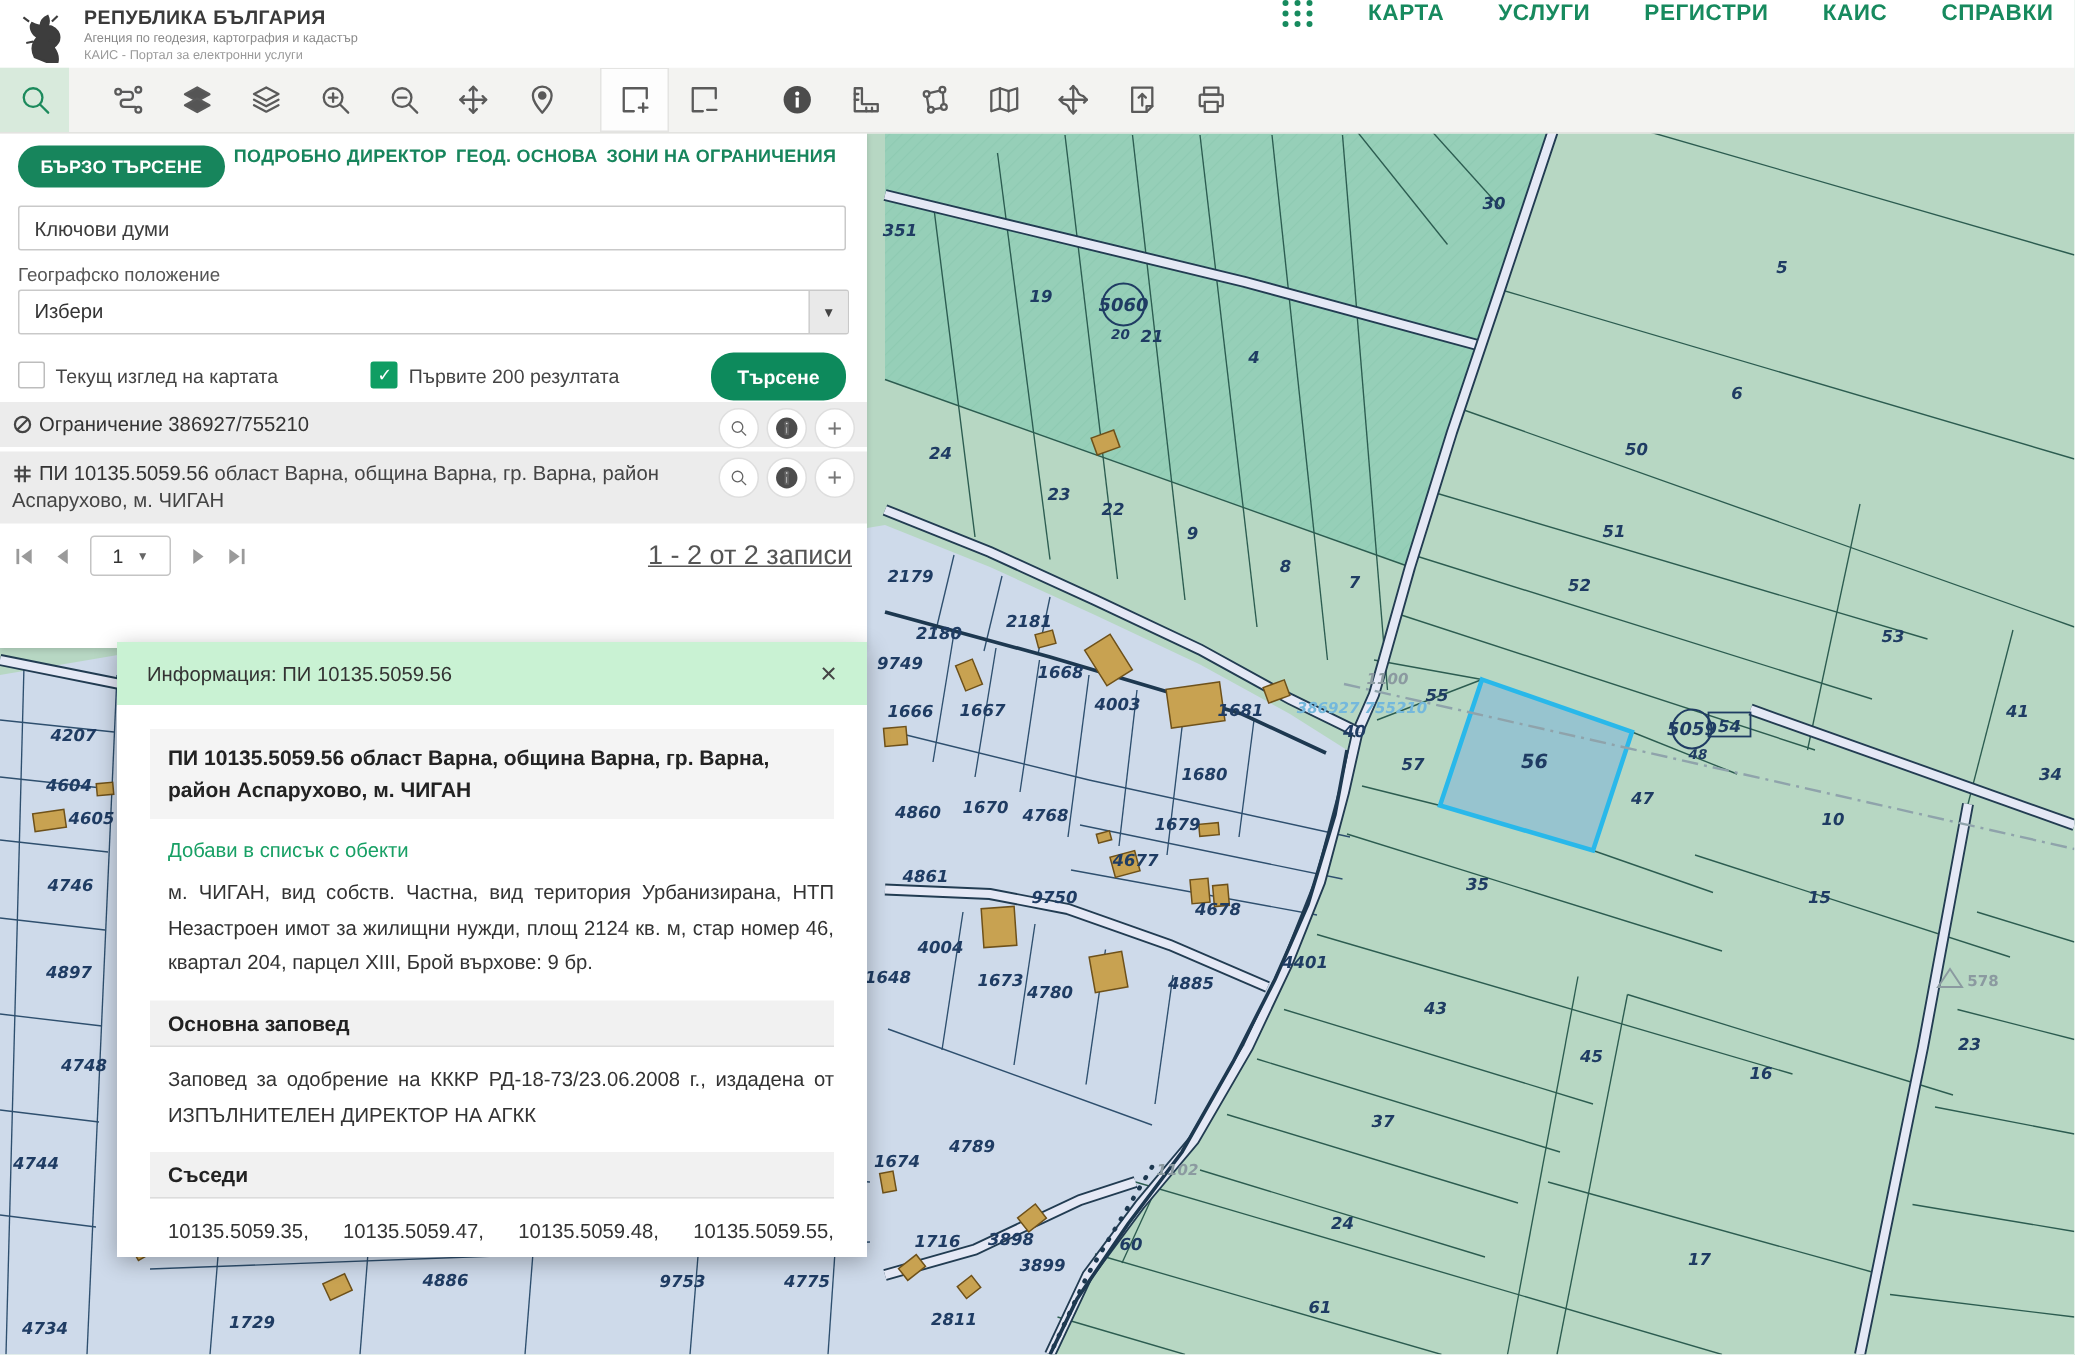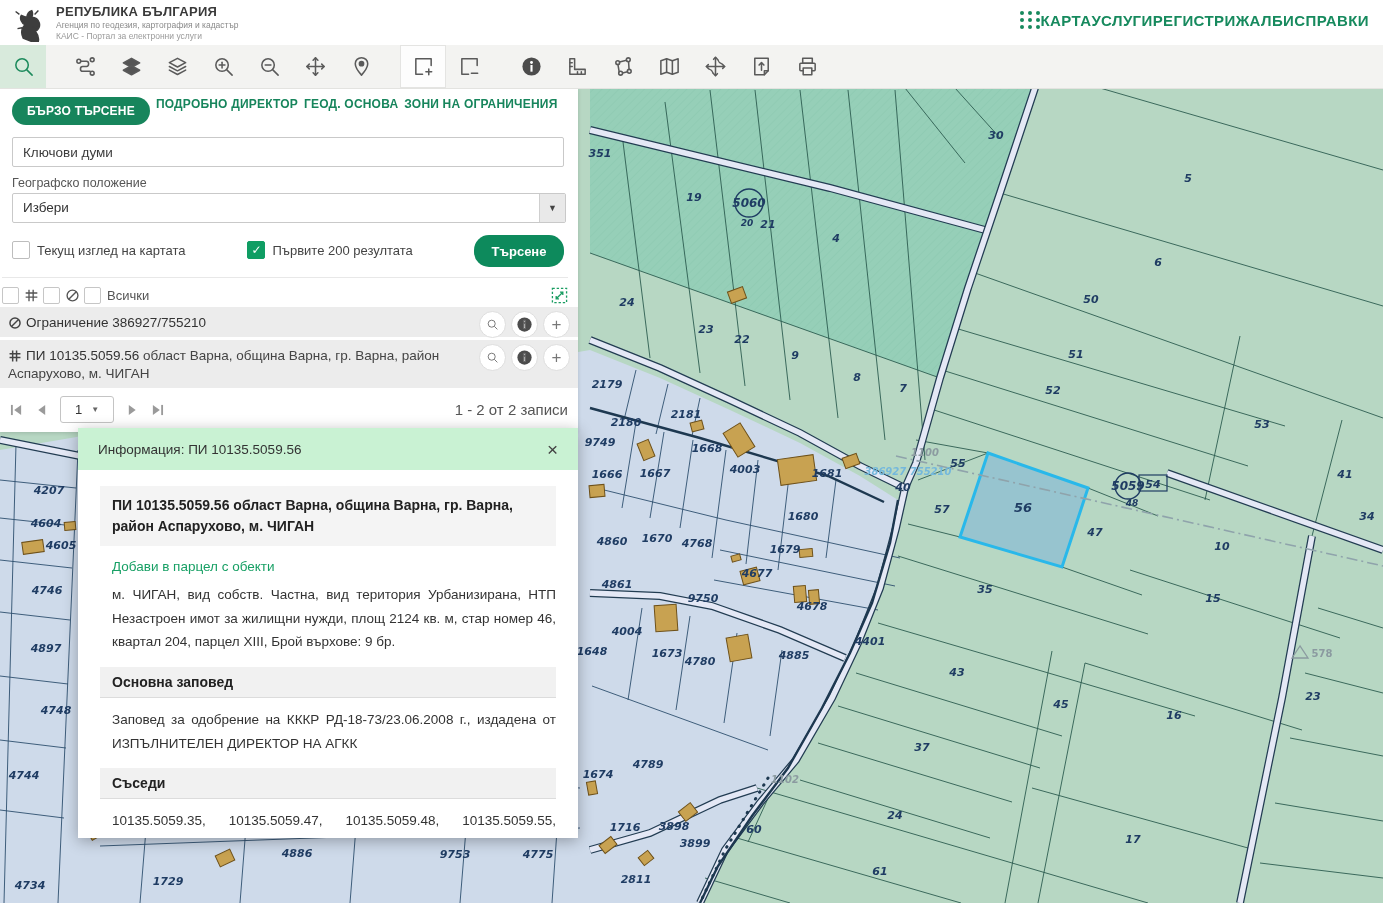--- a/index.html
+++ b/index.html
@@ -5,21 +5,21 @@
   html,body{margin:0;padding:0;width:1383px;height:903px;overflow:hidden;
     font-family:"Liberation Sans","DejaVu Sans",sans-serif;background:#fff;}
   #stage{position:relative;width:1383px;height:903px;}
 
   
   #header{position:absolute;left:0;top:0;width:1383px;height:45px;background:#fff;z-index:30;}
   .logo-wrap{position:absolute;left:8px;top:2px;display:flex;align-items:center;gap:10px;}
   .logo-text .t1{font-size:13px;font-weight:bold;color:#3a3a3a;letter-spacing:.3px;}
   .logo-text .t2{font-size:8.5px;color:#8a8a8a;margin-top:1px;}
   .logo-text .t3{font-size:8.5px;color:#9a9a9a;margin-top:1px;}
-  #main-nav{position:absolute;right:14px;top:0;height:29px;display:flex;align-items:flex-end;}
+  #main-nav{position:absolute;right:14px;top:0;height:29px;display:flex;align-items:flex-start;gap:36px;}
   .nav-item{font-size:15px;font-weight:bold;color:#178a5e;letter-spacing:.4px;cursor:pointer;}
   .apps-grid{display:grid;grid-template-columns:repeat(3,5px);grid-gap:3px;cursor:pointer;}
   .apps-grid i{width:4px;height:4px;border-radius:50%;background:#178a5e;}
 
   
   #toolbar{position:absolute;left:0;top:45px;width:1383px;height:43px;background:#f3f3f1;
     border-bottom:1px solid #e3e3e0;z-index:25;display:flex;align-items:stretch;}
   .tb-btn{width:46px;height:43px;display:flex;align-items:center;justify-content:center;
     cursor:pointer;flex:0 0 auto;}
   .tb-btn svg{stroke:#5a5a5a;fill:none;stroke-width:1.6;stroke-linecap:round;stroke-linejoin:round;}
@@ -72,21 +72,21 @@
     display:flex;align-items:center;justify-content:center;cursor:pointer;}
   .cbtn svg{stroke:#666;fill:none;stroke-width:1.6;}
   .cbtn.plus{font-size:17px;color:#777;font-weight:normal;}
   #pager{display:flex;align-items:center;gap:13px;padding:8px 10px 0 10px;}
   .pg-arrow{cursor:pointer;display:flex;}
   .pg-arrow svg{fill:#9a9a9a;stroke:none;}
   #page-box{width:52px;height:25px;border:1px solid #c4c4c4;border-radius:3px;background:#fff;
     display:flex;align-items:center;justify-content:center;gap:9px;cursor:pointer;}
   #page-box .pv{font-size:13px;color:#333;}
   #page-box .pc{font-size:8px;color:#666;}
-  #pager-summary{margin-left:auto;font-size:15px;color:#555;}
+  #pager-summary{margin-left:auto;font-size:18px;color:#555;text-decoration:underline;}
 
   
   #popup{position:absolute;left:78px;top:428px;width:500px;height:410px;z-index:22;
     box-shadow:0 3px 14px rgba(0,0,0,.3);background:#fff;}
   #popup-header{height:42px;background:#c9f2d3;display:flex;align-items:center;padding:0 20px;}
   #popup-title{font-size:13.5px;color:#333;}
   #popup-close{margin-left:auto;font-size:19px;color:#444;cursor:pointer;line-height:1;}
   #popup-body{padding:16px 22px 0 22px;background:#fff;height:352px;overflow:hidden;}
   .pp-heading{background:#f4f4f4;padding:9px 12px;font-size:14px;font-weight:bold;color:#222;line-height:1.5;}
   .pp-link{margin:13px 0 9px 12px;font-size:13.5px;color:#18a065;cursor:pointer;}
@@ -347,21 +347,21 @@
           <i></i>
           <i></i>
           <i></i>
           <i></i>
           <i></i>
           <i></i>
       </div>
       <div class="nav-item">КАРТА</div>
       <div class="nav-item">УСЛУГИ</div>
       <div class="nav-item">РЕГИСТРИ</div>
-      <div class="nav-item">ЖАЛБИ</div>
+      <div class="nav-item">КАИС</div>
       <div class="nav-item">СПРАВКИ</div>
     </div>
   </div>
 
   <div id="toolbar">
       <div class="tb-btn active-green">
         <svg width="23" height="23" viewBox="0 0 24 24">
           <circle cx="10.5" cy="10.5" r="6.5"></circle>
           <line x1="15.5" y1="15.5" x2="21" y2="21"></line>
         </svg>
@@ -496,43 +496,20 @@
     <div id="geo-select">
       <span class="val">Избери</span>
       <span class="arrow-box">▼</span>
     </div>
     <div class="check-row">
       <span class="cbox"></span>
       <span class="cbl">Текущ изглед на картата</span>
       <span class="cbox checked cb2">✓</span>
       <span class="cbl">Първите 200 резултата</span>
       <button id="search-btn">Търсене</button>
-    </div>
-    <div id="filter-row">
-      <span class="fcb"></span>
-      <span class="ficon">
-        <svg width="15" height="15" viewBox="0 0 18 18">
-            <path d="M6 2 V16 M11 2 V16 M2 6 H16 M2 11 H16"></path>
-          </svg>
-      </span>
-      <span class="fcb"></span>
-      <span class="ficon">
-        <svg width="15" height="15" viewBox="0 0 18 18">
-            <circle cx="9" cy="9" r="6.5"></circle>
-            <line x1="4.5" y1="13.5" x2="13.5" y2="4.5"></line>
-          </svg>
-      </span>
-      <span class="fcb"></span>
-      <span id="all-label">Всички</span>
-      <span id="expand-icon">
-        <svg width="17" height="17" viewBox="0 0 18 18" fill="none" stroke="#1a9d62" stroke-width="1.4">
-          <rect x="1.5" y="1.5" width="15" height="15" stroke-dasharray="2.5 2"></rect>
-          <path d="M5.5 12.5 L12.5 5.5 M9.5 5.5 H12.5 V8.5 M8.5 12.5 H5.5 V9.5"></path>
-        </svg>
-      </span>
     </div>
     <div id="results">
         <div class="result-row"><svg class="row-ic" width="14" height="14" viewBox="0 0 18 18" fill="none" stroke="#444" stroke-width="1.9">
             <circle cx="9" cy="9" r="6.5"></circle>
             <line x1="4.5" y1="13.5" x2="13.5" y2="4.5"></line>
           </svg><span class="result-title">Ограничение 386927/755210</span><span class="result-desc"></span><span class="row-btns">
             <span class="cbtn">
               <svg width="13" height="13" viewBox="0 0 24 24">
                 <circle cx="10.5" cy="10.5" r="6.5"></circle>
                 <line x1="15.5" y1="15.5" x2="21" y2="21"></line>
@@ -597,21 +574,21 @@
     </div>
   </div>
 
   <div id="popup">
     <div id="popup-header">
       <span id="popup-title">Информация: ПИ 10135.5059.56</span>
       <span id="popup-close">×</span>
     </div>
     <div id="popup-body">
       <div class="pp-heading">ПИ 10135.5059.56 област Варна, община Варна, гр. Варна, район Аспарухово, м. ЧИГАН</div>
-      <div class="pp-link">Добави в парцел с обекти</div>
+      <div class="pp-link">Добави в списък с обекти</div>
       <div class="pp-text">м. ЧИГАН, вид собств. Частна, вид територия Урбанизирана, НТП Незастроен имот за жилищни нужди, площ 2124 кв. м, стар номер 46, квартал 204, парцел XIII, Брой върхове: 9 бр.</div>
       <div class="pp-sec">Основна заповед</div>
       <div class="pp-text">Заповед за одобрение на КККР РД-18-73/23.06.2008 г., издадена от ИЗПЪЛНИТЕЛЕН ДИРЕКТОР НА АГКК</div>
       <div class="pp-sec">Съседи</div>
       <div class="pp-text">10135.5059.35, 10135.5059.47, 10135.5059.48, 10135.5059.55, 10135.5059.57</div>
     </div>
   </div>
 
 </div>
 

